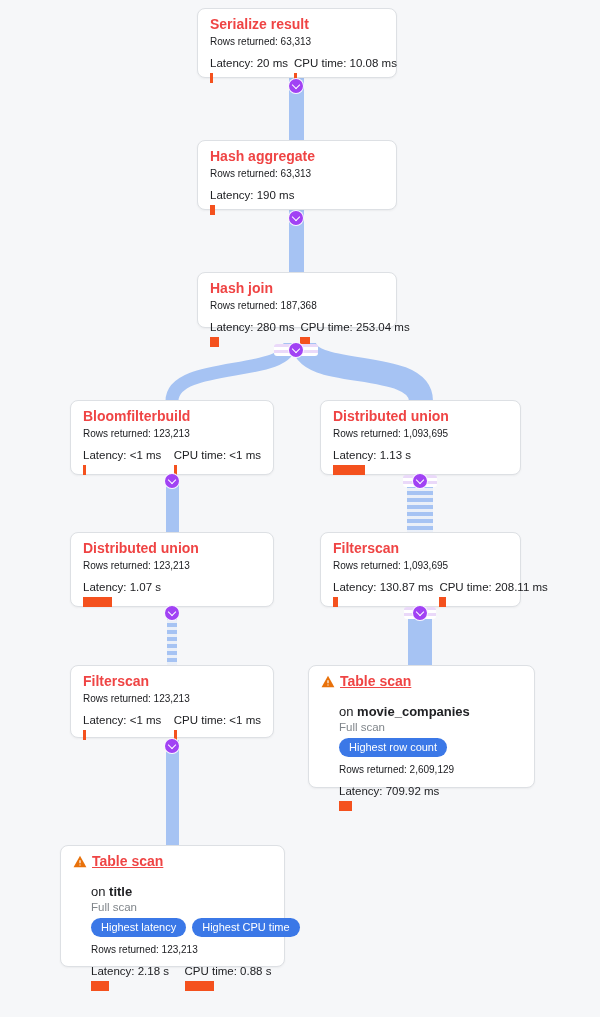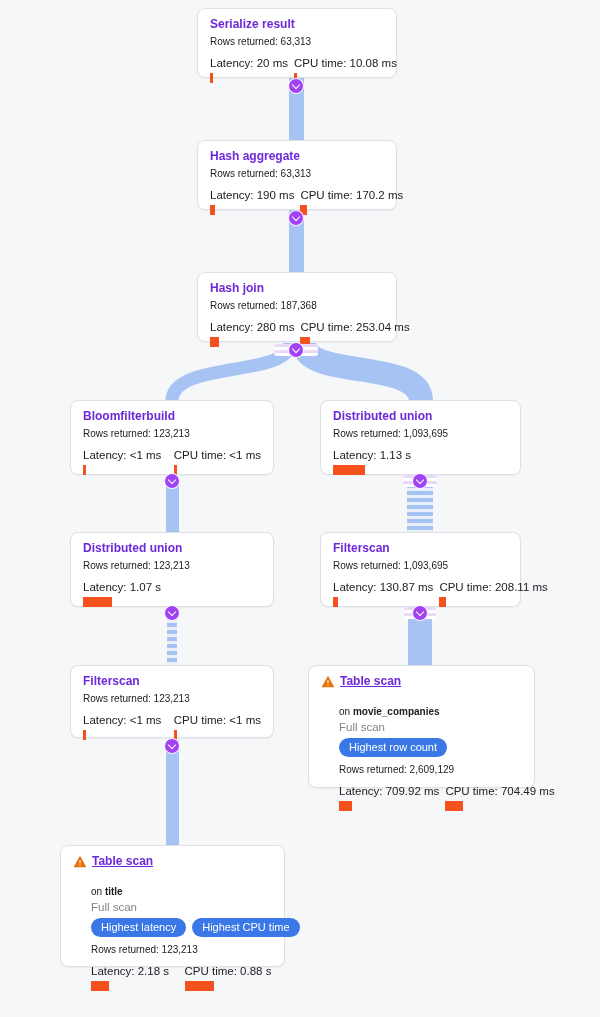--- a/index.html
+++ b/index.html
@@ -22,27 +22,27 @@
   .card{
     position:absolute;z-index:2;
     background:#ffffff;
     border:1px solid #dde0e4;
     border-radius:8px;
     box-sizing:border-box;
     padding:7px 12px 6px 12px;
     box-shadow:0 1px 2px rgba(60,64,67,0.06);
   }
   .card .title{
-    font-size:12px;font-weight:700;color:#6d28d9;line-height:16px;margin-bottom:3px;
+    font-size:14px;font-weight:700;color:#ef4444;line-height:16px;margin-bottom:3px;
   }
   .warn-row{display:flex;align-items:center;gap:5px;margin-bottom:2px;}
   .warn-row .title{margin-bottom:0;text-decoration:underline;}
   .warn-icon{width:14px;height:13px;flex:0 0 auto;display:block;}
   .indent{margin-left:18px;}
-  .on-line{font-size:10px;color:#202124;line-height:14px;margin-bottom:1px;margin-top:16px;}
+  .on-line{font-size:13px;color:#202124;line-height:14px;margin-bottom:1px;margin-top:16px;}
   .on-line b{font-weight:700;}
   .scan-type{font-size:11.5px;color:#80868b;line-height:14px;margin-bottom:4px;}
   .badges{display:flex;gap:6px;margin:1px 0 6px 0;}
   .pill{
     background:#3b78e7;color:#ffffff;font-size:11px;line-height:12px;
     padding:3px 10px 4px 10px;border-radius:10px;white-space:nowrap;
   }
   .rows-line{font-size:10px;color:#202124;line-height:13px;margin-bottom:9px;}
   .stats{display:grid;grid-template-columns:1fr 1fr;column-gap:6px;}
   .stat-label{font-size:11.5px;color:#202124;line-height:13px;margin-bottom:3px;white-space:nowrap;}
@@ -95,27 +95,23 @@
       </div>
     </div>
     <div class="card" style="left: 197px; top: 140px; width: 200px; height: 70px;">
       <div class="title">Hash aggregate</div>
       <div class="rows-line">Rows returned: 63,313</div>
       <div class="stats">
         <div>
           <div class="stat-label">Latency: 190 ms</div>
           <div class="stat-bar" style="width: 5px;"></div>
         </div>
-        <div>
-          <div class="stat-label">CPU time: 170.2 ms</div>
-          <div class="stat-bar" style="width: 7px;"></div>
-        </div>
-      </div>
-    </div>
-    <div class="card" style="left: 197px; top: 272px; width: 200px; height: 70px;">
+      </div>
+    </div>
+    <div class="card" style="left: 197px; top: 272px; width: 200px; height: 56px;">
       <div class="title">Hash join</div>
       <div class="rows-line">Rows returned: 187,368</div>
       <div class="stats">
         <div>
           <div class="stat-label">Latency: 280 ms</div>
           <div class="stat-bar" style="width: 9px;"></div>
         </div>
         <div>
           <div class="stat-label">CPU time: 253.04 ms</div>
           <div class="stat-bar" style="width: 10px;"></div>
@@ -196,24 +192,20 @@
         <div class="on-line"><span>on</span> <b>movie_companies</b></div>
         <div class="scan-type">Full scan</div>
         <div class="badges">
           <span class="pill">Highest row count</span>
         </div>
         <div class="rows-line">Rows returned: 2,609,129</div>
         <div class="stats">
           <div>
             <div class="stat-label">Latency: 709.92 ms</div>
             <div class="stat-bar" style="width: 13px;"></div>
-          </div>
-          <div>
-            <div class="stat-label">CPU time: 704.49 ms</div>
-            <div class="stat-bar" style="width: 18px;"></div>
           </div>
         </div>
       </div>
     </div>
     <div class="card" style="left: 60px; top: 845px; width: 225px; height: 122px;">
       <div class="warn-row">
         <svg viewBox="0 0 24 22" class="warn-icon">
           <path d="M1 21h22L12 1 1 21z" fill="#e8710a"></path>
           <path d="M13 18h-2v-2h2v2zm0-4h-2V9h2v5z" fill="#ffffff"></path>
         </svg>

